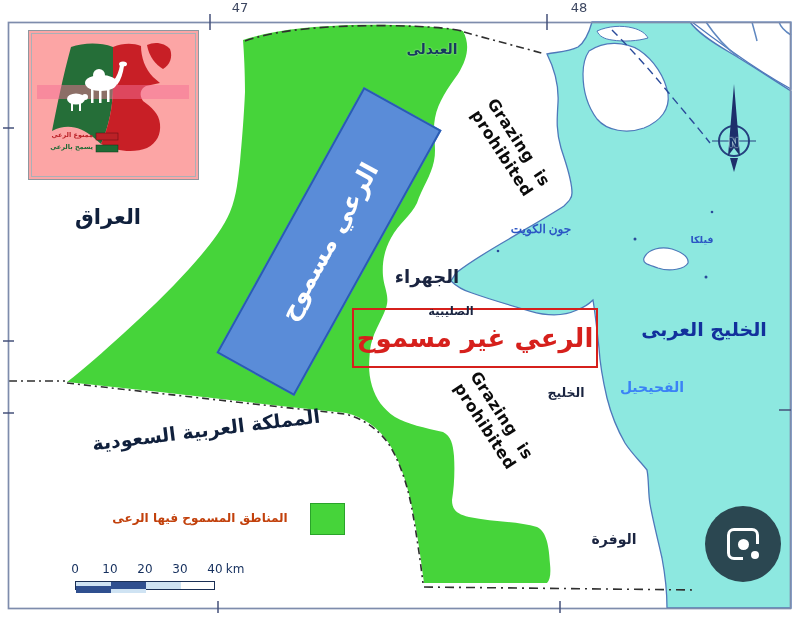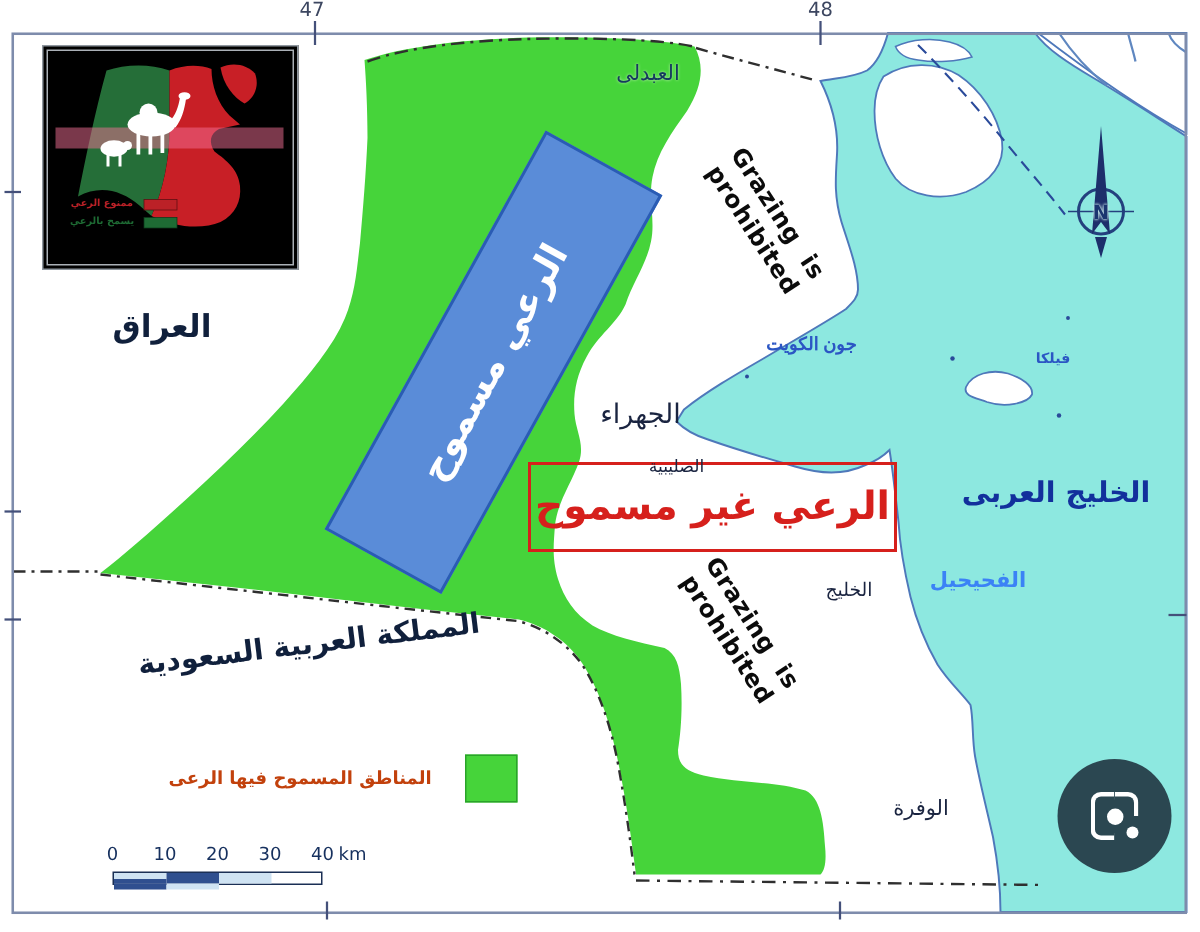--- a/index.html
+++ b/index.html
@@ -1,23 +1,23 @@
 <!DOCTYPE html>
 <html><head>
 <meta charset="utf-8">
 <style>
   html,body{margin:0;padding:0;background:#ffffff;}
   #stage{position:relative;width:800px;height:621px;background:#ffffff;overflow:hidden;
          font-family:"DejaVu Sans",sans-serif;}
   #mapsvg{position:absolute;left:0;top:0;}
   .lbl{position:absolute;transform:translate(-50%,-50%);white-space:nowrap;
        font-family:"DejaVu Sans",sans-serif;line-height:1.1;}
-  .grid{font-size:13px;color:#3c4660;}
+  .grid{font-size:13px;color:#3c4660;margin-left:32px;}
   .country{font-weight:700;color:#10203c;}
-  .place{font-weight:400;color:#1a2440;}
+  .place{font-weight:700;color:#1a2440;}
   .blue-place{font-weight:700;color:#3b82f6;}
   .water-lbl{font-weight:700;color:#2b56c4;}
   .gulf-lbl{font-size:19px;font-weight:700;color:#12309c;}
   .grazing{transform:translate(-50%,-50%) rotate(57deg);font-weight:700;font-size:16px;
            color:#0b0b0b;text-align:center;line-height:1.25;word-spacing:6px;letter-spacing:.5px;}
   
   #allowed-rect{position:absolute;left:177px;top:197px;width:300px;height:85px;
       background:#5a8cd8;border:2px solid #2a5cb4;transform:rotate(-61deg);
       display:flex;align-items:center;justify-content:center;}
   #allowed-rect span{color:#ffffff;font-weight:700;font-size:25px;letter-spacing:5px;direction:rtl;}
@@ -30,21 +30,21 @@
       background:#46d43a;border:1.5px solid #2aa32a;}
   #legend-label{left:200px;top:519px;font-size:12px;font-weight:700;color:#c2410c;}
   
   #scalebar{position:absolute;left:75px;top:581px;width:140px;height:9px;
       border:1px solid #1a2f55;box-sizing:border-box;display:flex;flex-wrap:wrap;}
   #scalebar div{width:35px;height:3.5px;}
   .sb-d{background:#2f4f8f;} .sb-l{background:#cfe3f3;}
   .scale-num{font-size:12px;color:#16305e;top:570px;}
   
   #inset{position:absolute;left:28px;top:30px;width:169px;height:148px;
-      border:1.5px solid #8f979f;background:#000000;text-align:center;}
+      border:1.5px solid #8f979f;background:#fca5a5;}
   #inset .inner{position:absolute;inset:2px;border:1px solid #aab0b6;}
   .inset-row{position:absolute;height:10px;font-size:6.5px;font-weight:700;direction:rtl;}
   
   #lens-button{position:absolute;left:705px;top:506px;width:76px;height:76px;border-radius:50%;
       background:#2b4751;}
   .lens-part{position:absolute;}
   .br{width:13px;height:13px;border:0 solid #fff;}
   .br-tl{left:22px;top:22px;border-left-width:3.5px;border-top-width:3.5px;border-top-left-radius:7px;}
   .br-tr{right:22px;top:22px;border-right-width:3.5px;border-top-width:3.5px;border-top-right-radius:7px;}
   .br-bl{left:22px;bottom:22px;border-left-width:3.5px;border-bottom-width:3.5px;border-bottom-left-radius:7px;}

